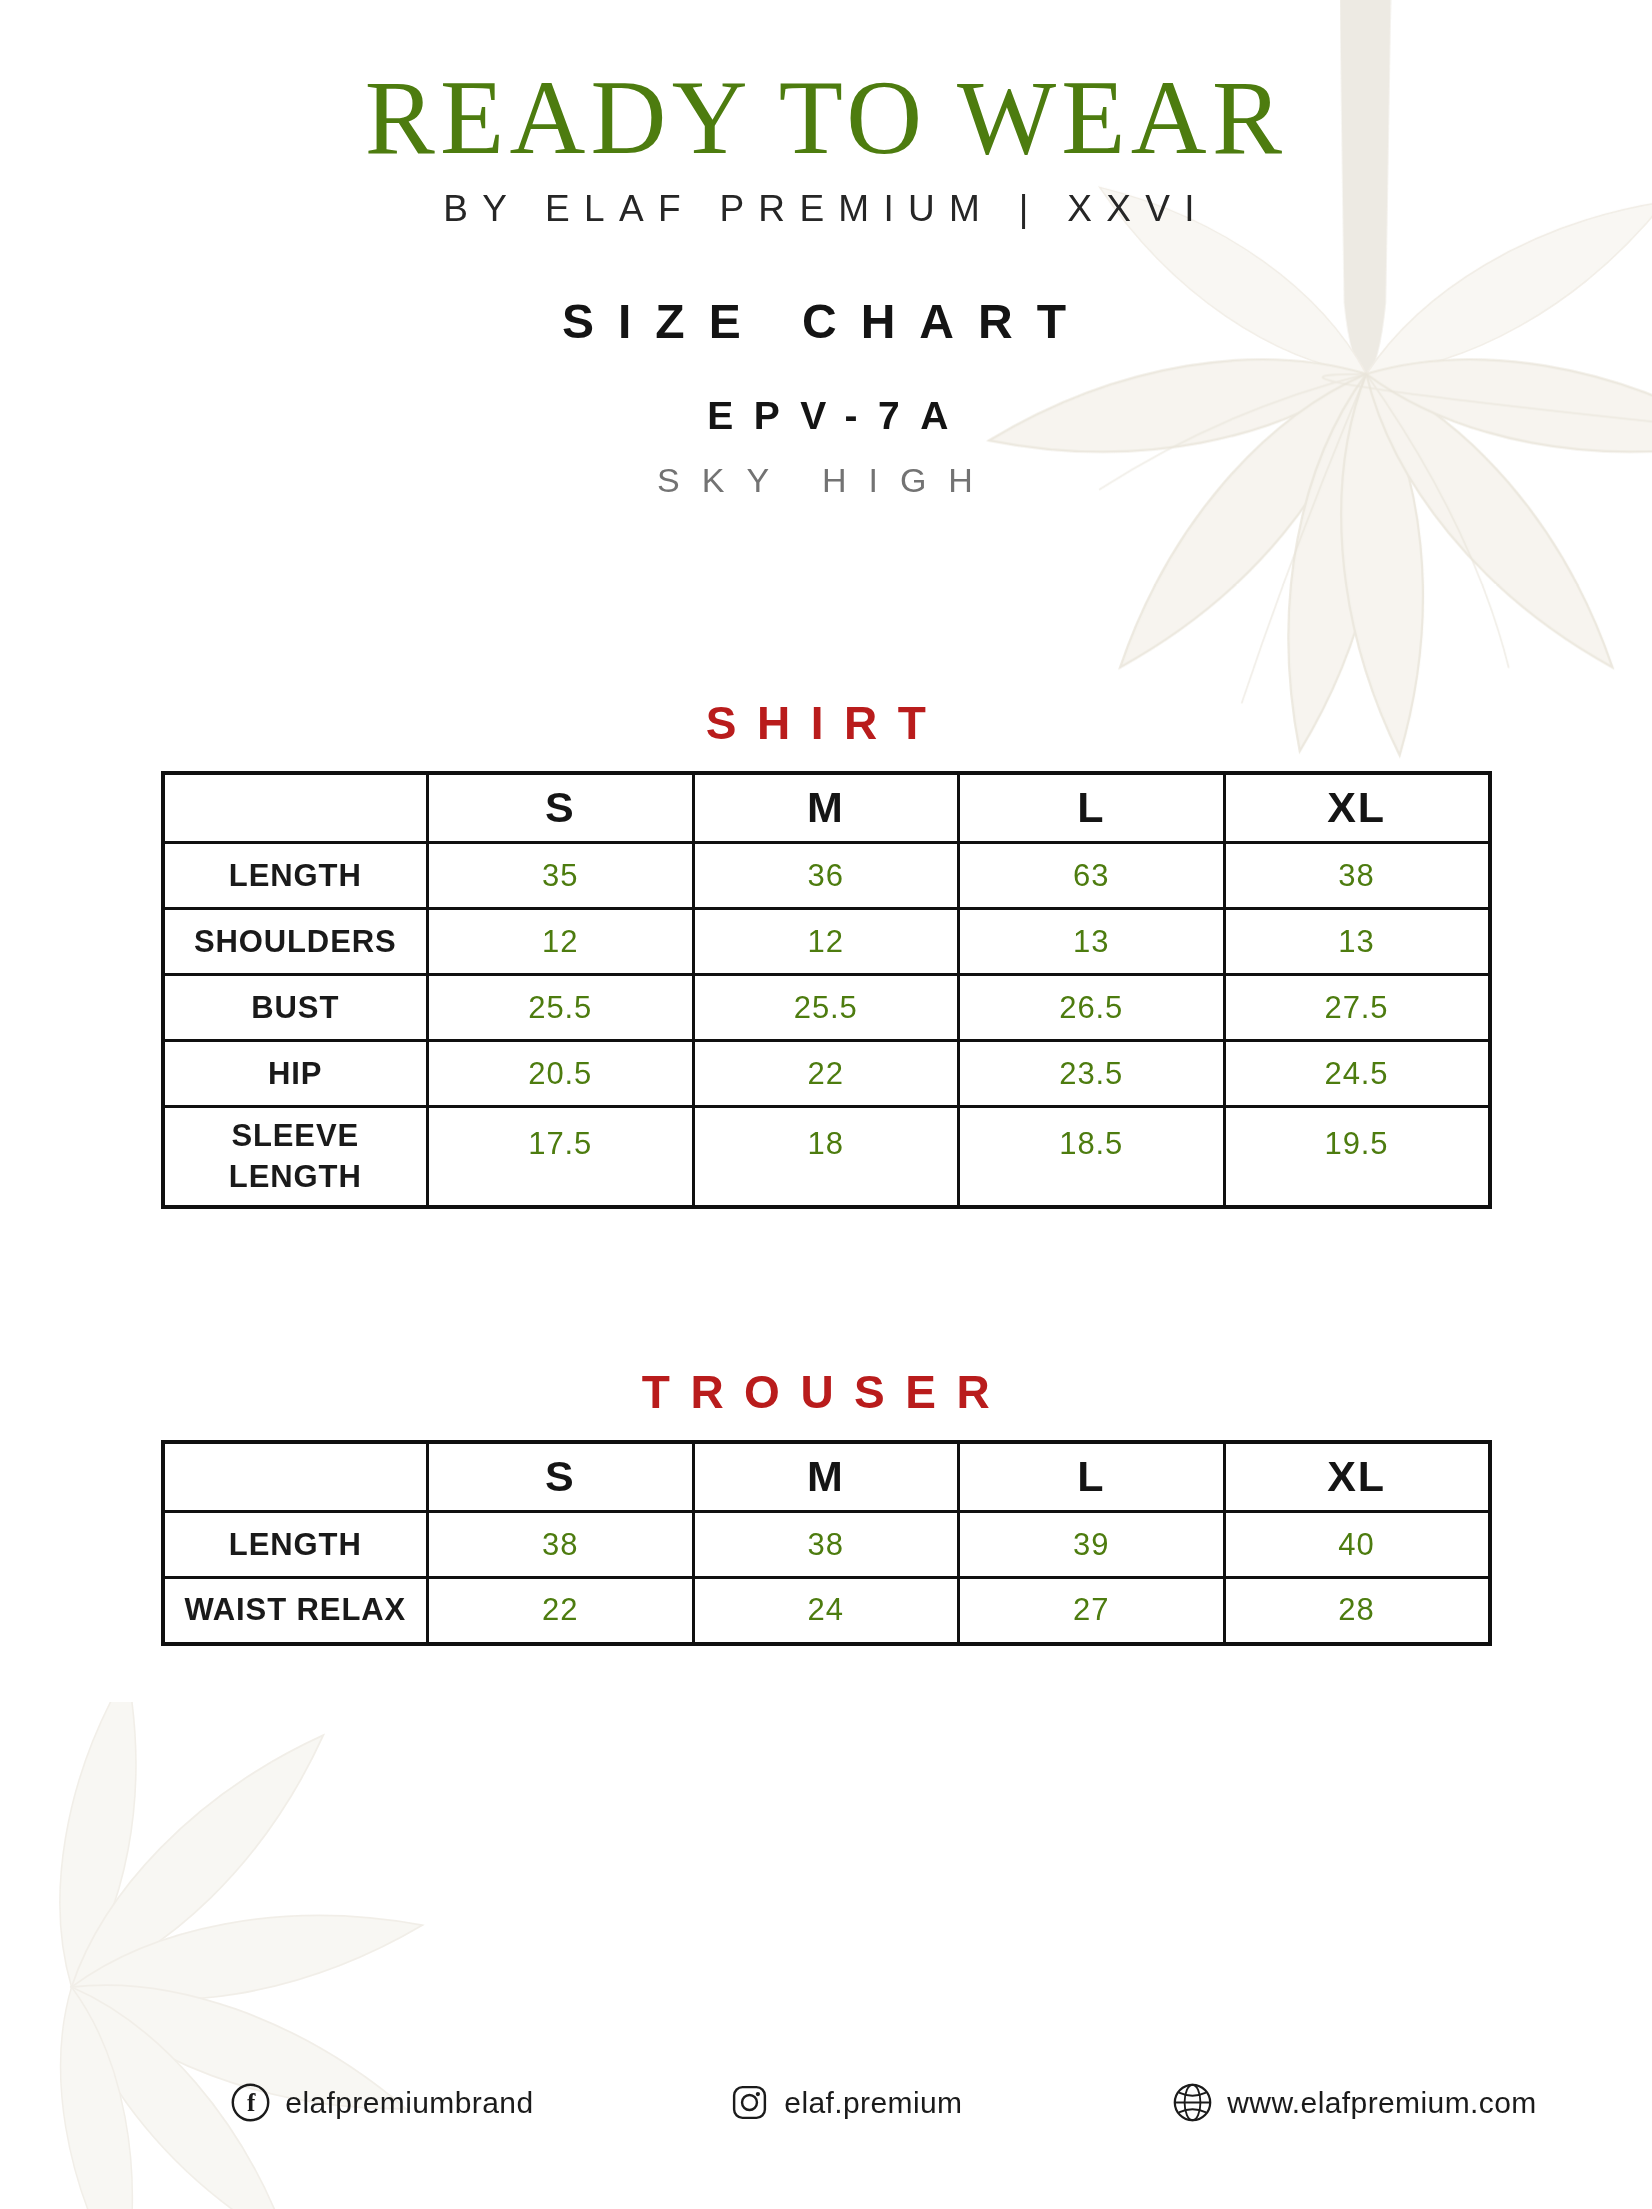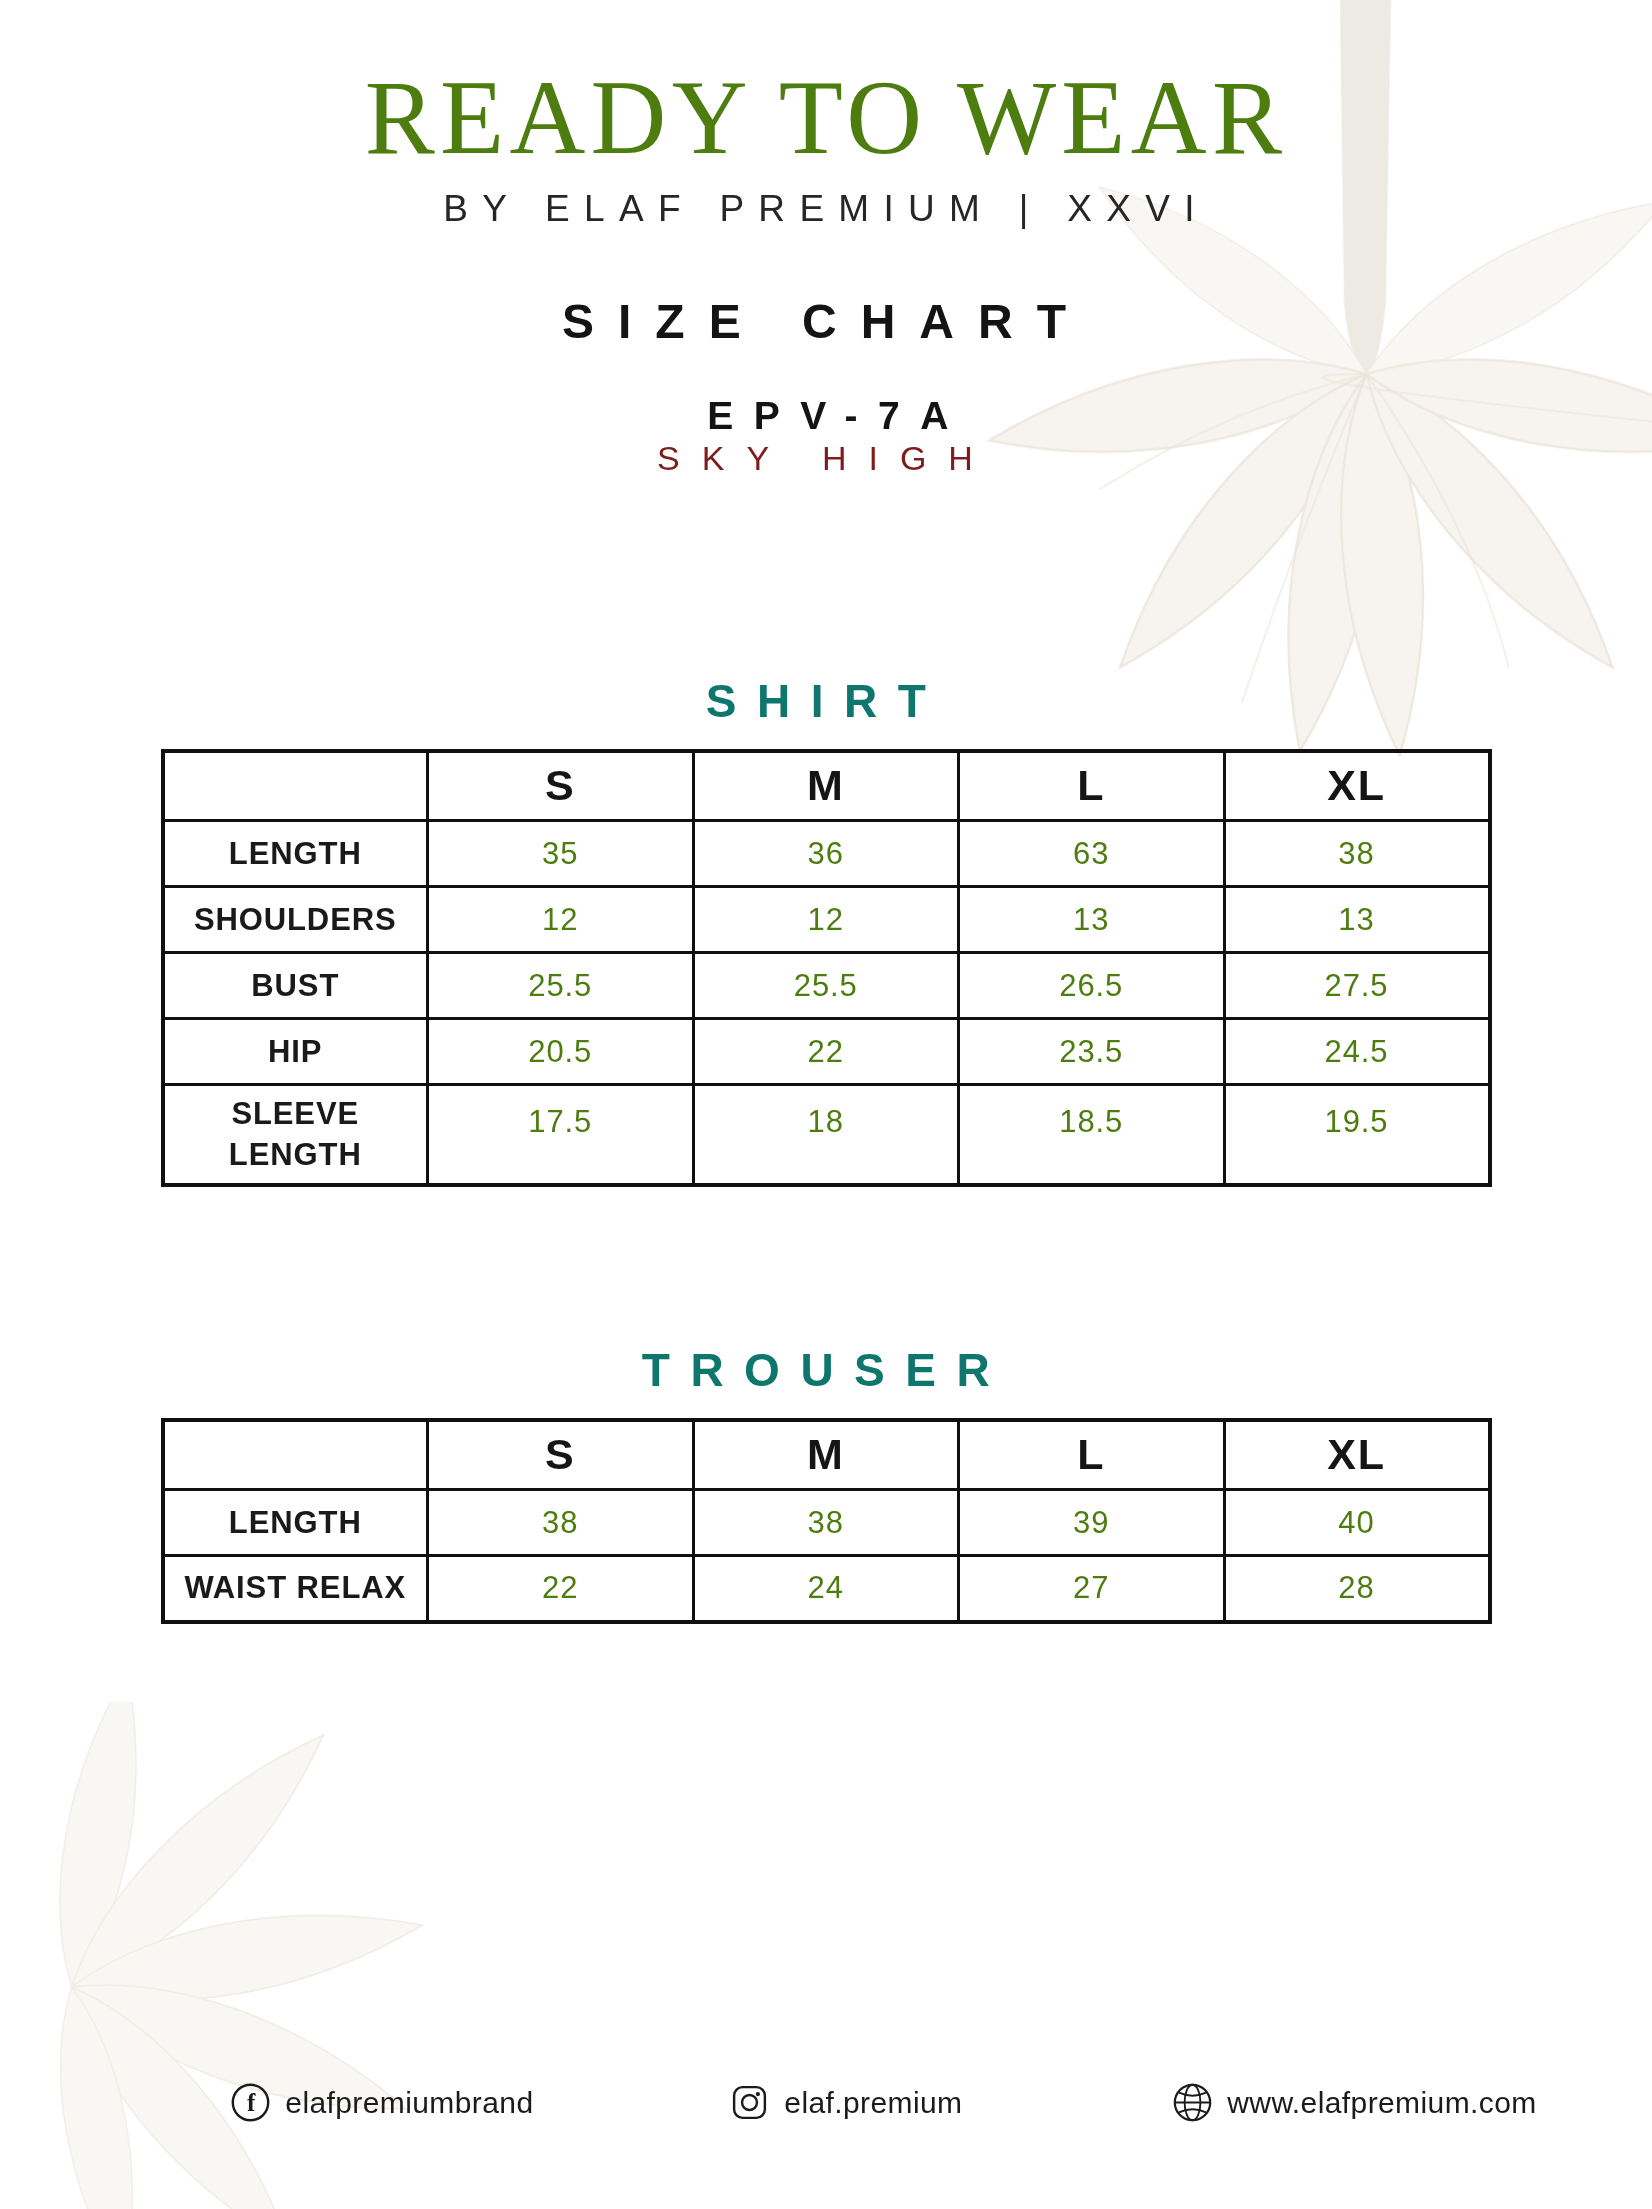--- a/index.html
+++ b/index.html
@@ -15,23 +15,23 @@
   .content{position:relative;z-index:1;text-align:center;}
 
   .brand-title{
     font-family:"Liberation Serif","DejaVu Serif",serif;
     font-size:105px;line-height:1;font-weight:400;letter-spacing:5.3px;
     margin:0;padding-top:65px;color:#4d7c0f;
   }
   .brand-sub{font-size:37px;line-height:1;font-weight:300;letter-spacing:14.3px;margin-top:19.6px;color:#262626;}
   .size-chart-title{font-size:48px;line-height:1;font-weight:600;letter-spacing:24px;margin-top:71px;color:#141414;}
   .product-code{font-size:39px;line-height:1;font-weight:700;letter-spacing:20.5px;margin-top:50px;color:#141414;padding-left:24px;}
-  .product-name{font-size:34px;line-height:1;font-weight:300;letter-spacing:22px;margin-top:6px;color:#7f1d1d;}
-
-  .section-title{font-size:46px;line-height:1;font-weight:600;letter-spacing:20.5px;color:#0f766e;}
+  .product-name{font-size:34px;line-height:1;font-weight:300;letter-spacing:22px;margin-top:28px;color:#737373;}
+
+  .section-title{font-size:46px;line-height:1;font-weight:600;letter-spacing:20.5px;color:#b91c1c;}
   .section-title.shirt{margin-top:203px;}
   .section-title.trouser{margin-top:160px;}
 
   table.size{
     width:1331px;margin:25px auto 0;border-collapse:collapse;table-layout:fixed;
     border:4.5px solid #101010;background:transparent;
   }
   table.size th,table.size td{
     border:3.6px solid #101010;text-align:center;vertical-align:middle;padding:0;
   }

